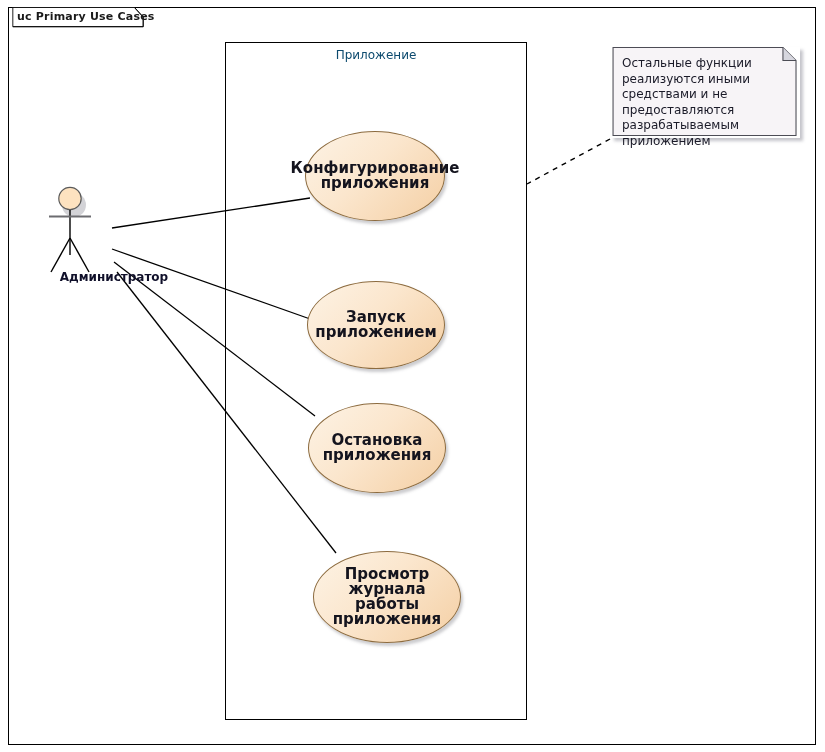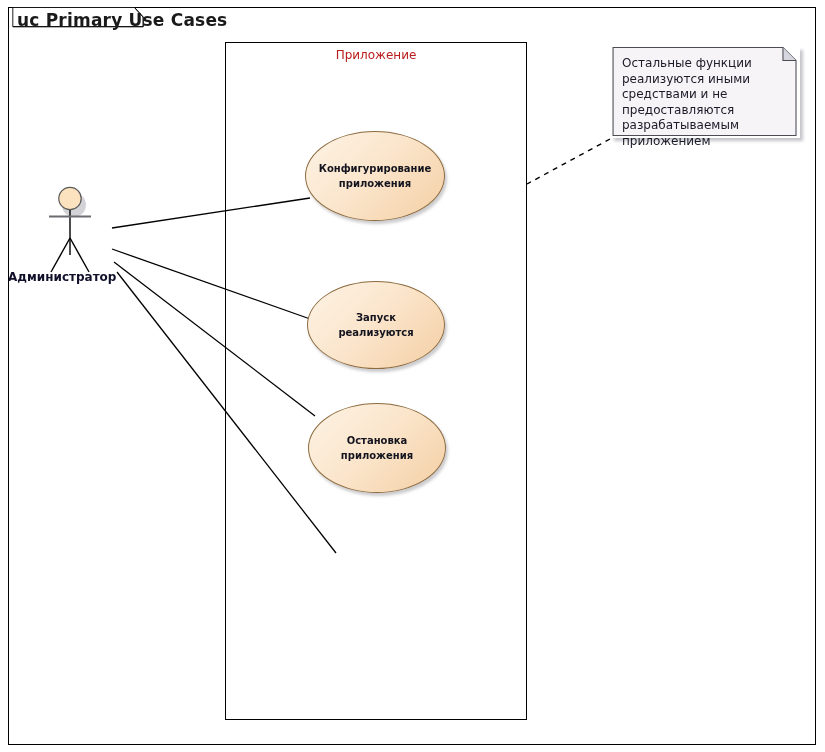--- a/index.html
+++ b/index.html
@@ -36,21 +36,21 @@
     left: 8px;
     top: 7px;
     width: 140px;
     height: 21px;
     box-sizing: border-box;
   }
   .frame-tab-label {
     position: absolute;
     left: 17px;
     top: 10px;
-    font-size: 17px;
+    font-size: 11px;
     font-weight: bold;
     color: #1a1a1a;
     letter-spacing: 0.2px;
     white-space: nowrap;
   }
   .system-boundary {
     position: absolute;
     left: 225px;
     top: 42px;
     width: 302px;
@@ -59,47 +59,48 @@
     box-sizing: border-box;
     background: transparent;
   }
   .system-boundary-label {
     position: absolute;
     left: 225px;
     top: 48px;
     width: 302px;
     text-align: center;
     font-size: 12px;
-    color: #b91c1c;
+    color: #0c4a6e;
     white-space: nowrap;
   }
   .usecase {
     position: absolute;
     box-sizing: border-box;
     border: 1px solid #8c6b3f;
     border-radius: 50%;
     background: linear-gradient(135deg, #fdf3e5 0%, #fbe6cd 45%, #f4cfa4 100%);
     display: flex;
     align-items: center;
     justify-content: center;
     text-align: center;
     color: #14141e;
-    font-size: 10px;
+    font-size: 15px;
     font-weight: bold;
     line-height: 15px;
     box-shadow: 2px 3px 3px rgba(120,120,130,0.38);
   }
   .usecase span { display: block; padding: 0 14px; }
   .actor-label {
     position: absolute;
-    text-align: left;
+    text-align: center;
     font-size: 12px;
     font-weight: bold;
     color: #10102a;
     white-space: nowrap;
+    padding-left: 44px;
   }
   .note {
     position: absolute;
     left: 611px;
     top: 47px;
     width: 189px;
     height: 91px;
     box-sizing: border-box;
     box-shadow: 3px 3px 3px rgba(110,110,125,0.40);
   }
@@ -150,31 +151,37 @@
 
   <div class="usecase" style="left:305px;top:131px;width:140px;height:90px;">
     <span>
       <em style="font-style:normal;display:block;">Конфигурирование</em>
       <em style="font-style:normal;display:block;">приложения</em>
     </span>
   </div>
 
   <div class="usecase" style="left:307px;top:281px;width:138px;height:88px;">
     <span>
-      <em style="font-style:normal;display:block;">Запуск реализуются</em>
+      <em style="font-style:normal;display:block;">Запуск приложением</em>
     </span>
   </div>
 
   <div class="usecase" style="left:308px;top:403px;width:138px;height:90px;">
     <span>
       <em style="font-style:normal;display:block;">Остановка</em>
       <em style="font-style:normal;display:block;">приложения</em>
     </span>
   </div>
 
+  <div class="usecase" style="left:313px;top:551px;width:148px;height:92px;">
+    <span>
+      <em style="font-style:normal;display:block;">Просмотр журнала</em>
+      <em style="font-style:normal;display:block;">работы приложения</em>
+    </span>
+  </div>
 
   <svg width="825" height="752" viewBox="0 0 825 752" style="position:absolute;left:0;top:0;pointer-events:none;">
     <line x1="610" y1="139" x2="527" y2="184" stroke="#000000" stroke-width="1.4" stroke-dasharray="5,5"></line>
   </svg>
 
   <svg class="note" width="192" height="94" viewBox="0 0 192 94">
     <path d="M0.5,0.5 L176,0.5 L189.5,14 L189.5,91.5 L0.5,91.5 Z" fill="#f7f4f7" stroke="#4c4c55" stroke-width="1.1"></path>
     <path d="M176,0.5 L176,14 L189.5,14" fill="#d6d6de" stroke="#4c4c55" stroke-width="1.1"></path>
   </svg>
   <div class="note-text">Остальные функции реализуются иными средствами и не предоставляются разрабатываемым приложением</div>

